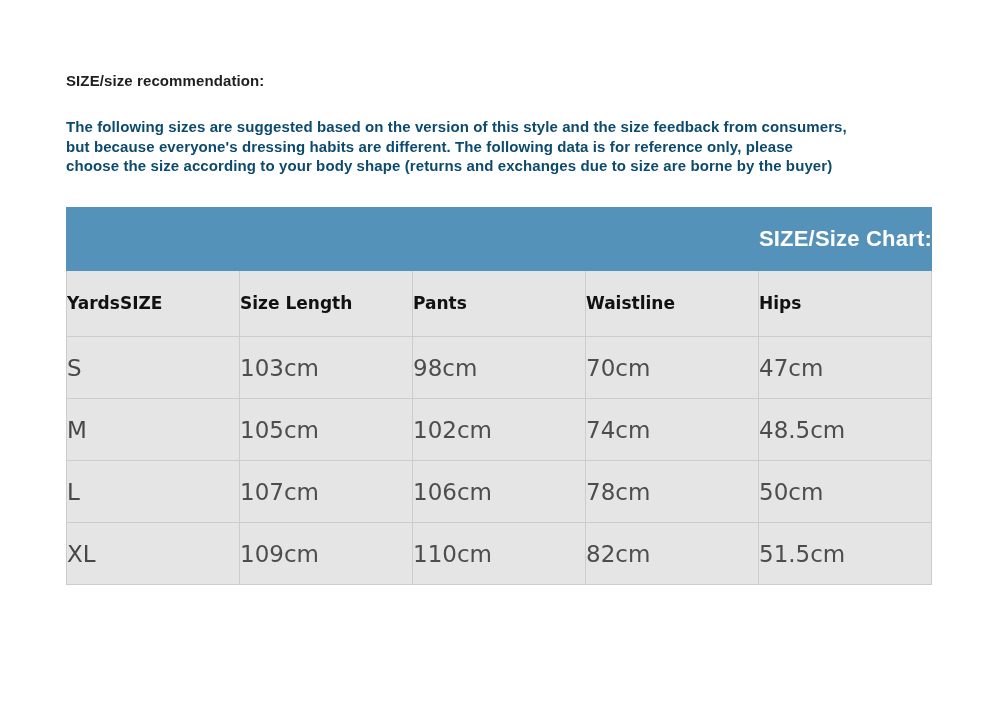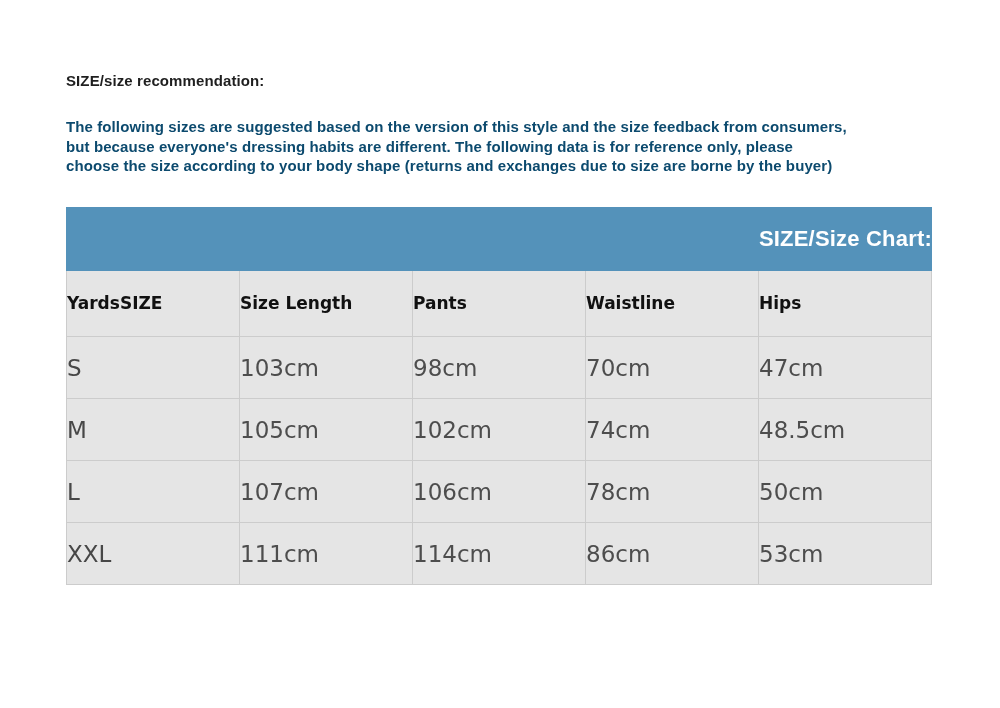--- a/index.html
+++ b/index.html
@@ -116,22 +116,22 @@
         <td>48.5cm</td>
       </tr>
       <tr>
         <td class="size-label-cell">L</td>
         <td>107cm</td>
         <td>106cm</td>
         <td>78cm</td>
         <td>50cm</td>
       </tr>
       <tr>
-        <td class="size-label-cell">XXL</td>
-        <td>111cm</td>
-        <td>114cm</td>
-        <td>86cm</td>
-        <td>53cm</td>
+        <td class="size-label-cell">XL</td>
+        <td>109cm</td>
+        <td>110cm</td>
+        <td>82cm</td>
+        <td>51.5cm</td>
       </tr>
     </tbody>
   </table>
 
 </div>
 
 </body></html>

